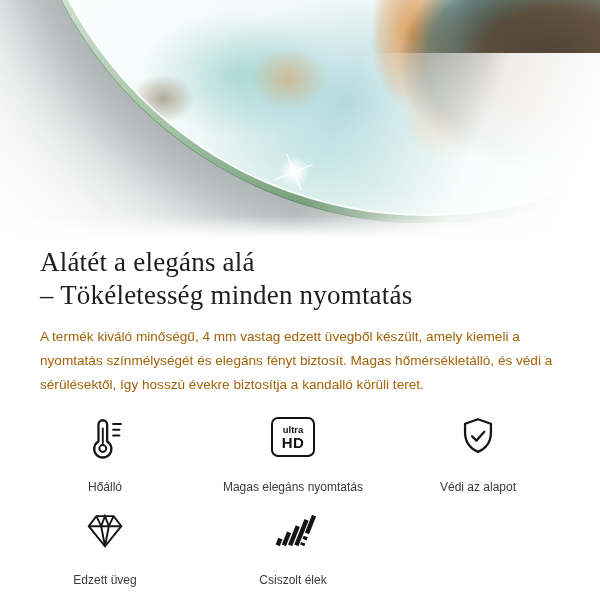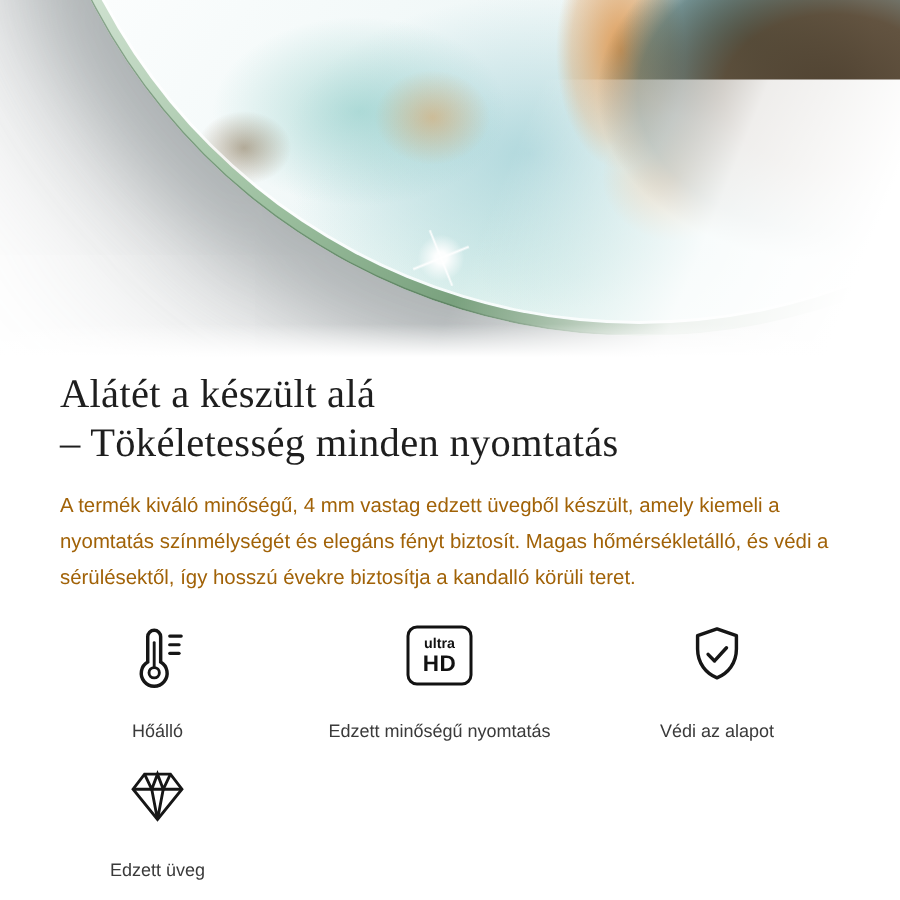--- a/index.html
+++ b/index.html
@@ -83,21 +83,21 @@
 
   <div class="photo">
     <div class="disc-edge"></div>
     <div class="disc-face"></div>
     <div class="sparkle"></div>
     <div class="fade-br"></div>
     <div class="fade-bottom"></div>
   </div>
 
   <div class="content">
-    <h1><span>Alátét a készült alá</span><br>
+    <h1><span>Alátét a elegáns alá</span><br>
       <span>– Tökéletesség minden nyomtatás</span></h1>
     <p class="desc">A termék kiváló minőségű, 4 mm vastag edzett üvegből készült, amely kiemeli a nyomtatás színmélységét és elegáns fényt biztosít. Magas hőmérsékletálló, és védi a sérülésektől, így hosszú évekre biztosítja a kandalló körüli teret.</p>
   </div>
 
   <div class="features">
 
     <div class="feature">
       <div class="icon-box">
         <svg class="fi" width="46" height="46" viewBox="0 0 48 48" fill="none" stroke="#161616" stroke-width="2.4" stroke-linecap="round">
           <path d="M26.2 28.6 V11 A4.5 4.5 0 0 0 17.2 11 V28.6 A9 9 0 1 0 26.2 28.6 Z"></path>
@@ -111,21 +111,21 @@
       <div class="feature-label">Hőálló</div>
     </div>
 
     <div class="feature">
       <div class="icon-box">
         <div class="uhd">
           <span class="t1">ultra</span>
           <span class="t2">HD</span>
         </div>
       </div>
-      <div class="feature-label">Edzett minőségű nyomtatás</div>
+      <div class="feature-label">Magas elegáns nyomtatás</div>
     </div>
 
     <div class="feature">
       <div class="icon-box">
         <svg class="fi" width="46" height="46" viewBox="0 0 48 48" fill="none" stroke="#161616" stroke-width="2.4" stroke-linejoin="round" stroke-linecap="round">
           <path d="M24 5.5 L37.5 10.2 V19.5 C37.5 29.5 31.5 36.6 24 39.5 C16.5 36.6 10.5 29.5 10.5 19.5 V10.2 Z"></path>
           <path d="M17.8 23.2 L22.3 27.8 L30.6 18.6"></path>
         </svg>
       </div>
       <div class="feature-label">Védi az alapot</div>
@@ -136,16 +136,28 @@
         <svg class="fi" width="46" height="46" viewBox="0 0 48 48" fill="none" stroke="#161616" stroke-width="2" stroke-linejoin="miter">
           <path d="M15 9.5 H33 L41 20 L24 41 L7 20 Z"></path>
           <path d="M7 20 H41"></path>
           <path d="M15 9.5 L20 20 L24 9.5 L28 20 L33 9.5"></path>
           <path d="M20 20 L24 41 L28 20"></path>
         </svg>
       </div>
       <div class="feature-label">Edzett üveg</div>
     </div>
 
+    <div class="feature">
+      <div class="icon-box">
+        <svg class="fi" width="46" height="46" viewBox="0 0 48 48" stroke="#141414" stroke-width="4.6">
+          <line x1="8" y1="40" x2="10.8" y2="33"></line>
+          <line x1="14.5" y1="40" x2="19.9" y2="26.5"></line>
+          <line x1="21" y1="40" x2="29" y2="20"></line>
+          <line x1="27.5" y1="40" x2="38.1" y2="13.5"></line>
+          <line x1="46" y1="9" x2="33.6" y2="40" stroke-dasharray="20 3.5 3.5 3.5 3.5"></line>
+        </svg>
+      </div>
+      <div class="feature-label">Csiszolt élek</div>
+    </div>
 
 
   </div>
 </div>
 
 </body></html>

